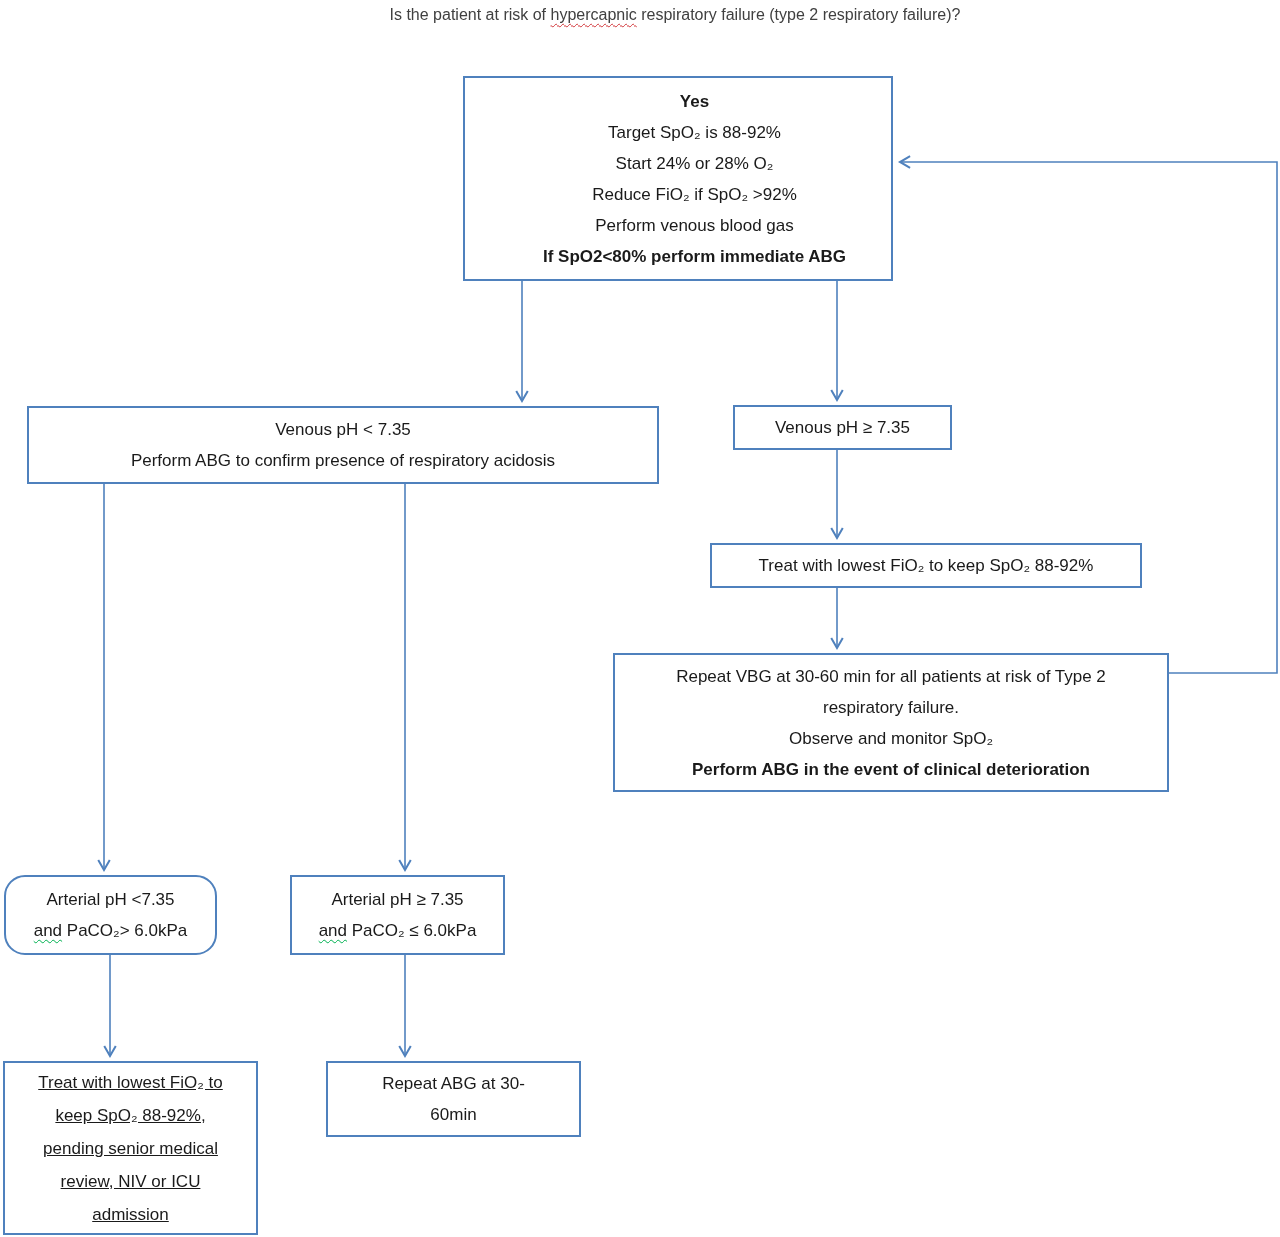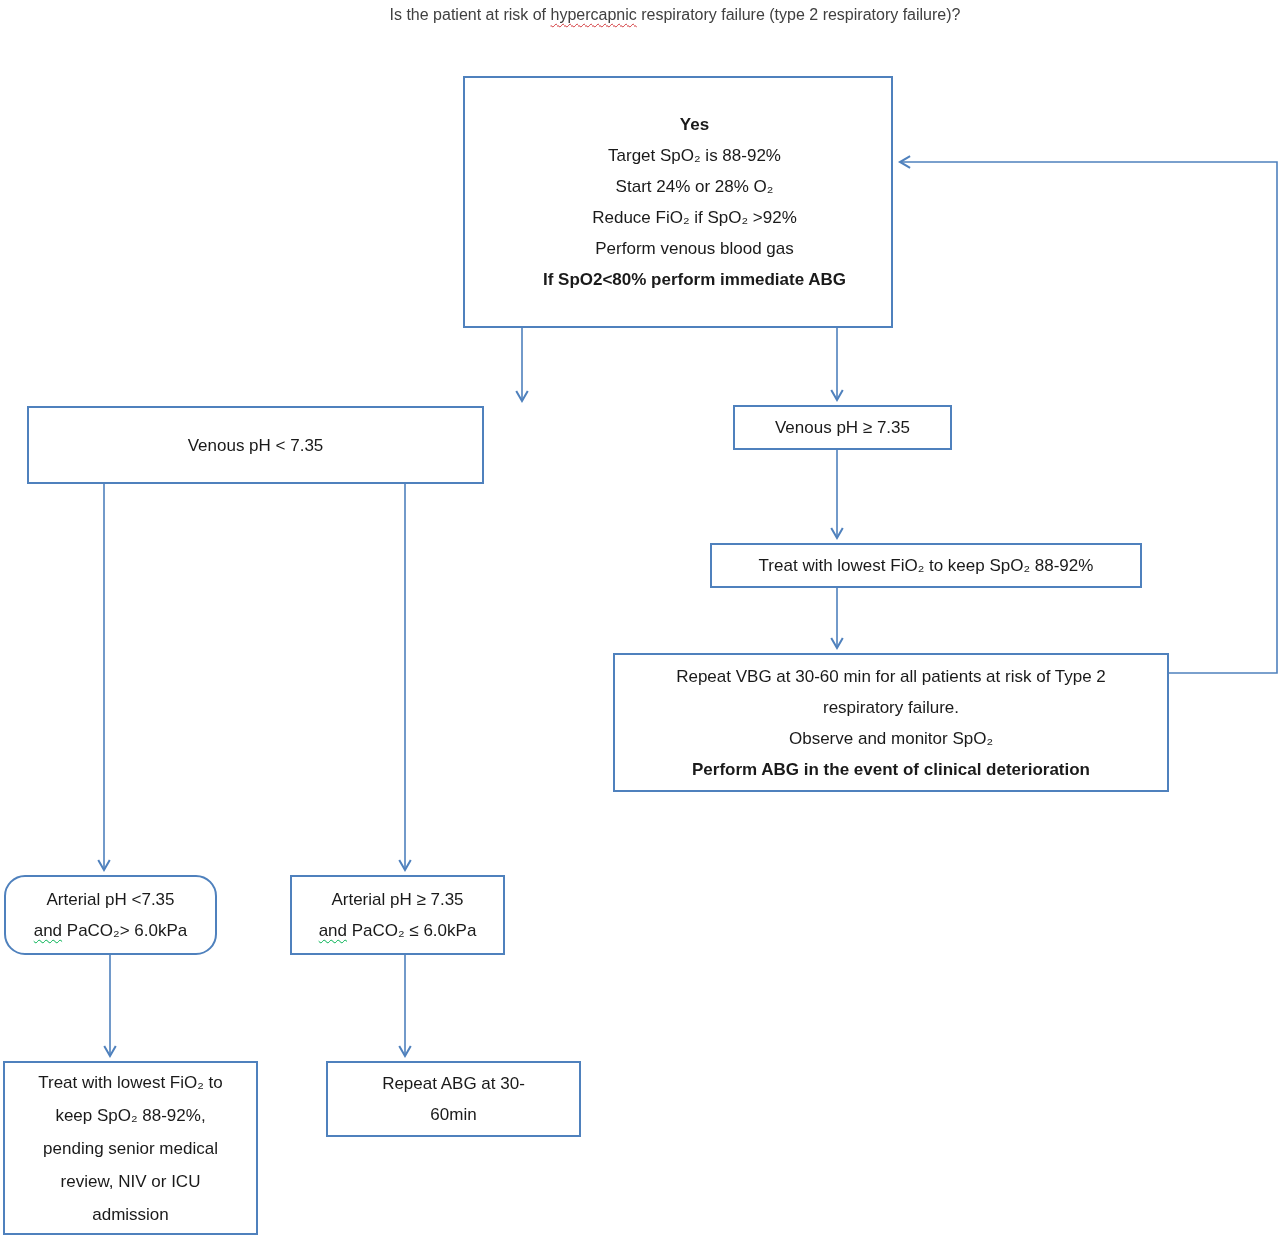--- a/index.html
+++ b/index.html
@@ -8,28 +8,28 @@
   #flow-title{position:absolute;left:70px;top:3px;width:1210px;text-align:center;
         font-size:16px;line-height:24px;color:#404040;}
   .sq-red{text-decoration-line:underline;text-decoration-style:wavy;
         text-decoration-color:#d13438;text-decoration-thickness:1px;text-underline-offset:3px;}
   .sq-green{text-decoration-line:underline;text-decoration-style:wavy;
         text-decoration-color:#00b050;text-decoration-thickness:1px;text-underline-offset:3px;}
   .box{position:absolute;box-sizing:border-box;border:2px solid #4f81bd;background:#ffffff;
         display:flex;flex-direction:column;justify-content:center;align-items:center;
         text-align:center;font-size:17px;line-height:31px;color:#1a1a1a;}
   .b{font-weight:bold;}
-  #box-yes{left:463px;top:76px;width:430px;height:252px;padding-left:33px;}
-  #box-venous-low{left:27px;top:406px;width:457px;height:78px;}
+  #box-yes{left:463px;top:76px;width:430px;height:205px;padding-left:33px;}
+  #box-venous-low{left:27px;top:406px;width:632px;height:78px;}
   #box-venous-high{left:733px;top:405px;width:219px;height:45px;}
   #box-treat-keep{left:675px;top:543px;width:432px;height:45px;margin-left:35px;}
   #box-repeat-vbg{left:613px;top:653px;width:556px;height:139px;}
   #box-arterial-low{left:4px;top:875px;width:213px;height:80px;border-radius:21px;}
   #box-arterial-high{left:290px;top:875px;width:215px;height:80px;}
-  #box-treat-pending{left:3px;top:1061px;width:255px;height:174px;line-height:33px;}
+  #box-treat-pending{left:3px;top:1061px;width:255px;height:174px;line-height:33px;text-decoration:underline;}
   #box-repeat-abg{left:278px;top:1061px;width:255px;height:76px;margin-left:48px;}
   #connector-layer{position:absolute;left:0;top:0;width:1280px;height:1237px;pointer-events:none;}
   #connector-layer polyline{fill:none;stroke:#4f81bd;stroke-width:1.6;}
 </style>
 </head>
 <body>
 
 <div id="page">
 
   <div id="flow-title"><span>Is the patient at risk of </span><span class="sq-red">hypercapnic</span><span> respiratory failure (type 2 respiratory failure)?</span></div>
@@ -55,20 +55,21 @@
     <div class="ln b">Yes</div>
     <div class="ln">Target SpO₂ is 88-92%</div>
     <div class="ln">Start 24% or 28% O₂</div>
     <div class="ln">Reduce FiO₂ if SpO₂ &gt;92%</div>
     <div class="ln">Perform venous blood gas</div>
     <div class="ln b">If SpO2&lt;80% perform immediate ABG</div>
   </div>
 
   <div class="box" id="box-venous-low">
     <div class="ln">Venous pH &lt; 7.35</div>
+    <div class="ln">Perform ABG to confirm presence of respiratory acidosis</div>
   </div>
 
   <div class="box" id="box-venous-high">
     <div class="ln">Venous pH ≥ 7.35</div>
   </div>
 
   <div class="box" id="box-treat-keep">
     <div class="ln">Treat with lowest FiO₂ to keep SpO₂ 88-92%</div>
   </div>
 

